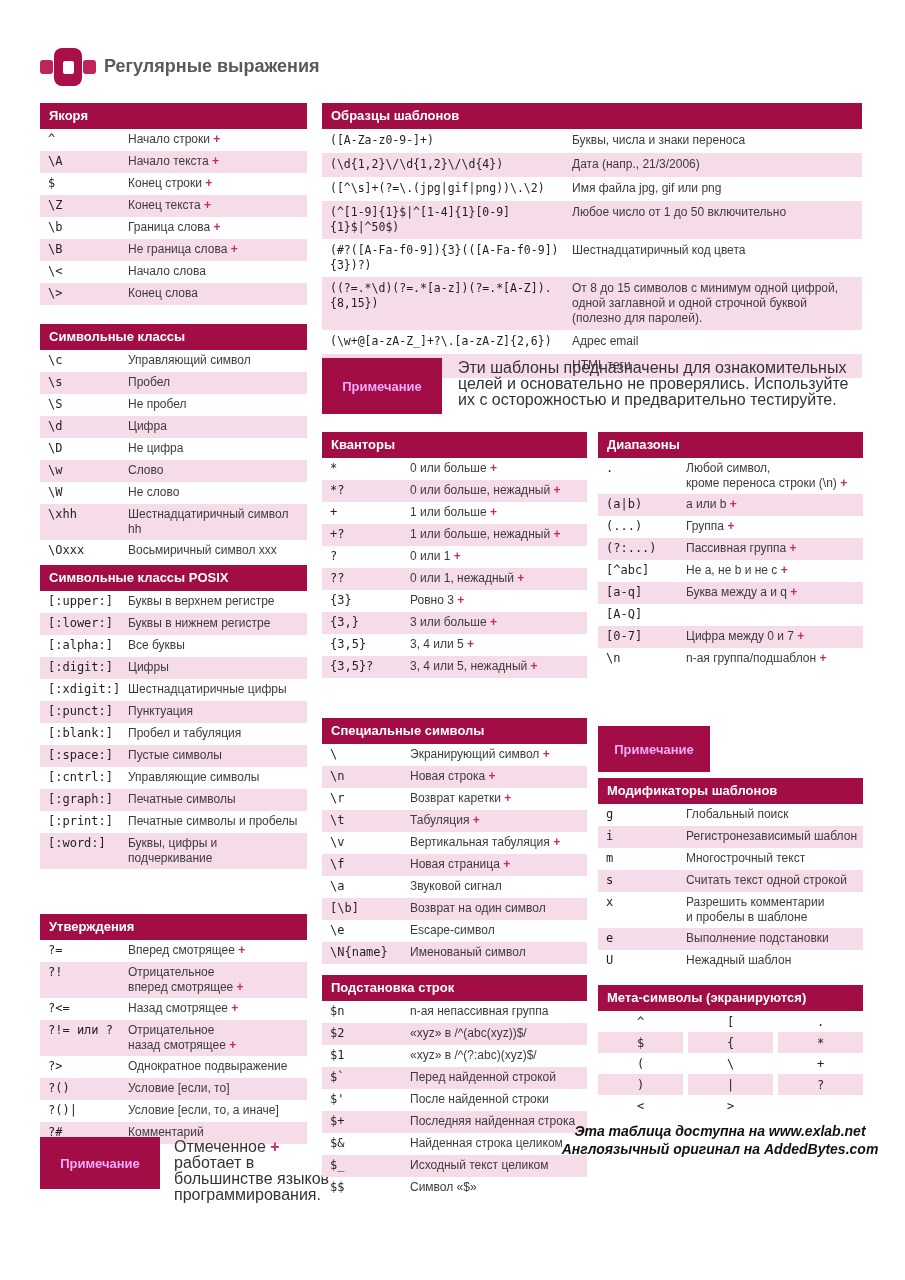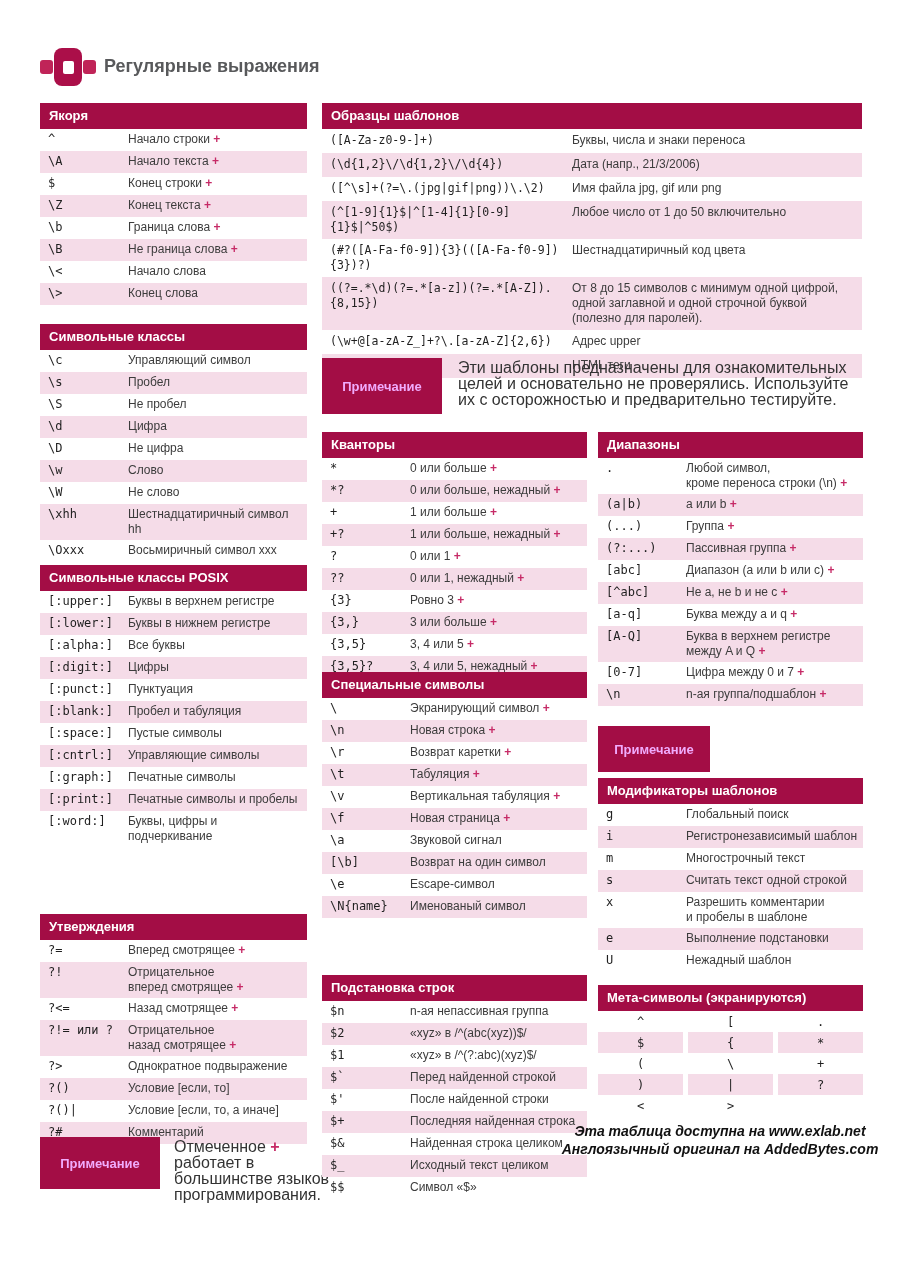--- a/index.html
+++ b/index.html
@@ -147,20 +147,24 @@
         </div>
         <div class="row">
           <span class="code">[:alpha:]</span>
           <span class="desc">Все буквы</span>
         </div>
         <div class="row">
           <span class="code">[:digit:]</span>
           <span class="desc">Цифры</span>
         </div>
         <div class="row">
+          <span class="code">[:xdigit:]</span>
+          <span class="desc">Шестнадцатиричные цифры</span>
+        </div>
+        <div class="row">
           <span class="code">[:punct:]</span>
           <span class="desc">Пунктуация</span>
         </div>
         <div class="row">
           <span class="code">[:blank:]</span>
           <span class="desc">Пробел и табуляция</span>
         </div>
         <div class="row">
           <span class="code">[:space:]</span>
           <span class="desc">Пустые символы</span>
@@ -251,21 +255,21 @@
         <div class="row">
           <span class="code">(#?([A-Fa-f0-9]){3}(([A-Fa-f0-9]){3})?)</span>
           <span class="desc">Шестнадцатиричный код цвета</span>
         </div>
         <div class="row">
           <span class="code">((?=.*\d)(?=.*[a-z])(?=.*[A-Z]).{8,15})</span>
           <span class="desc">От 8 до 15 символов с минимум одной цифрой, одной заглавной и одной строчной буквой (полезно для паролей).</span>
         </div>
         <div class="row">
           <span class="code">(\w+@[a-zA-Z_]+?\.[a-zA-Z]{2,6})</span>
-          <span class="desc">Адрес upper</span>
+          <span class="desc">Адрес email</span>
         </div>
         <div class="row">
           <span class="code">(\&lt;(/?[^\&gt;]+)\&gt;)</span>
           <span class="desc">HTML теги</span>
         </div>
       </div>
   </section>
 
   <div class="note" style="left:322px;top:358px;width:540px;">
     <div class="note-label" style="width:120px;height:56px;margin-right:16px;flex:0 0 120px;">Примечание</div>
@@ -311,21 +315,21 @@
           <span class="code">{3,5}</span>
           <span class="desc">3, 4 или 5 <span class="plus">+</span></span>
         </div>
         <div class="row">
           <span class="code">{3,5}?</span>
           <span class="desc">3, 4 или 5, нежадный <span class="plus">+</span></span>
         </div>
       </div>
   </section>
 
-  <section class="tbl" id="sec-special" style="left:322px;top:672px;width:265px;">
+  <section class="tbl" id="sec-special" style="left:322px;top:718px;width:265px;">
     <div class="tbl-head">Специальные символы</div>
     <div class="rows">
         <div class="row">
           <span class="code">\</span>
           <span class="desc">Экранирующий символ <span class="plus">+</span></span>
         </div>
         <div class="row">
           <span class="code">\n</span>
           <span class="desc">Новая строка <span class="plus">+</span></span>
         </div>
@@ -420,35 +424,29 @@
         </div>
         <div class="row">
           <span class="code">(...)</span>
           <span class="desc">Группа <span class="plus">+</span></span>
         </div>
         <div class="row">
           <span class="code">(?:...)</span>
           <span class="desc">Пассивная группа <span class="plus">+</span></span>
         </div>
         <div class="row">
-          <span class="code">[abc]</span>
-          <span class="desc">Диапазон (a или b или c) <span class="plus">+</span></span>
-        </div>
-        <div class="row">
           <span class="code">[^abc]</span>
           <span class="desc">Не a, не b и не c <span class="plus">+</span></span>
         </div>
         <div class="row">
           <span class="code">[a-q]</span>
           <span class="desc">Буква между a и q <span class="plus">+</span></span>
         </div>
         <div class="row">
           <span class="code">[A-Q]</span>
-          <span class="desc">Буква в верхнем регистре
-между A и Q <span class="plus">+</span></span>
         </div>
         <div class="row">
           <span class="code">[0-7]</span>
           <span class="desc">Цифра между 0 и 7 <span class="plus">+</span></span>
         </div>
         <div class="row">
           <span class="code">\n</span>
           <span class="desc">n-ая группа/подшаблон <span class="plus">+</span></span>
         </div>
       </div>

